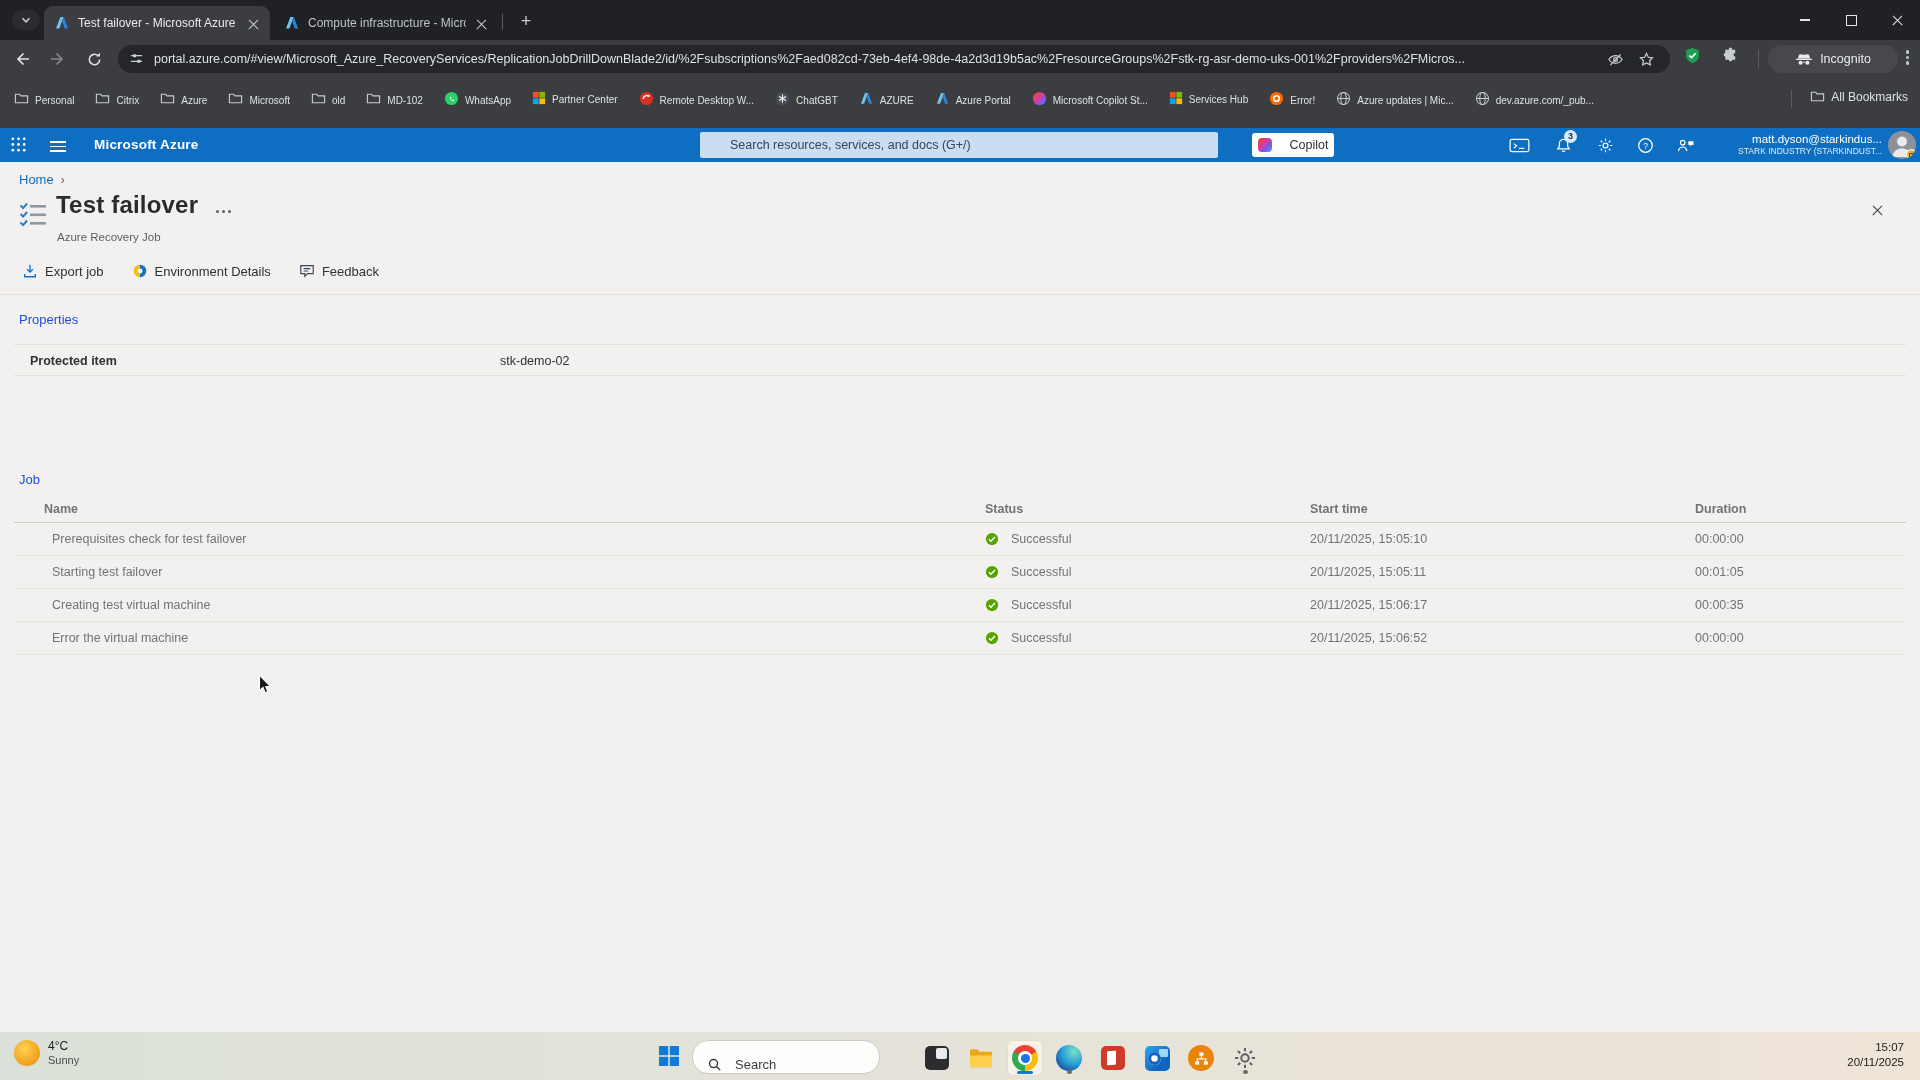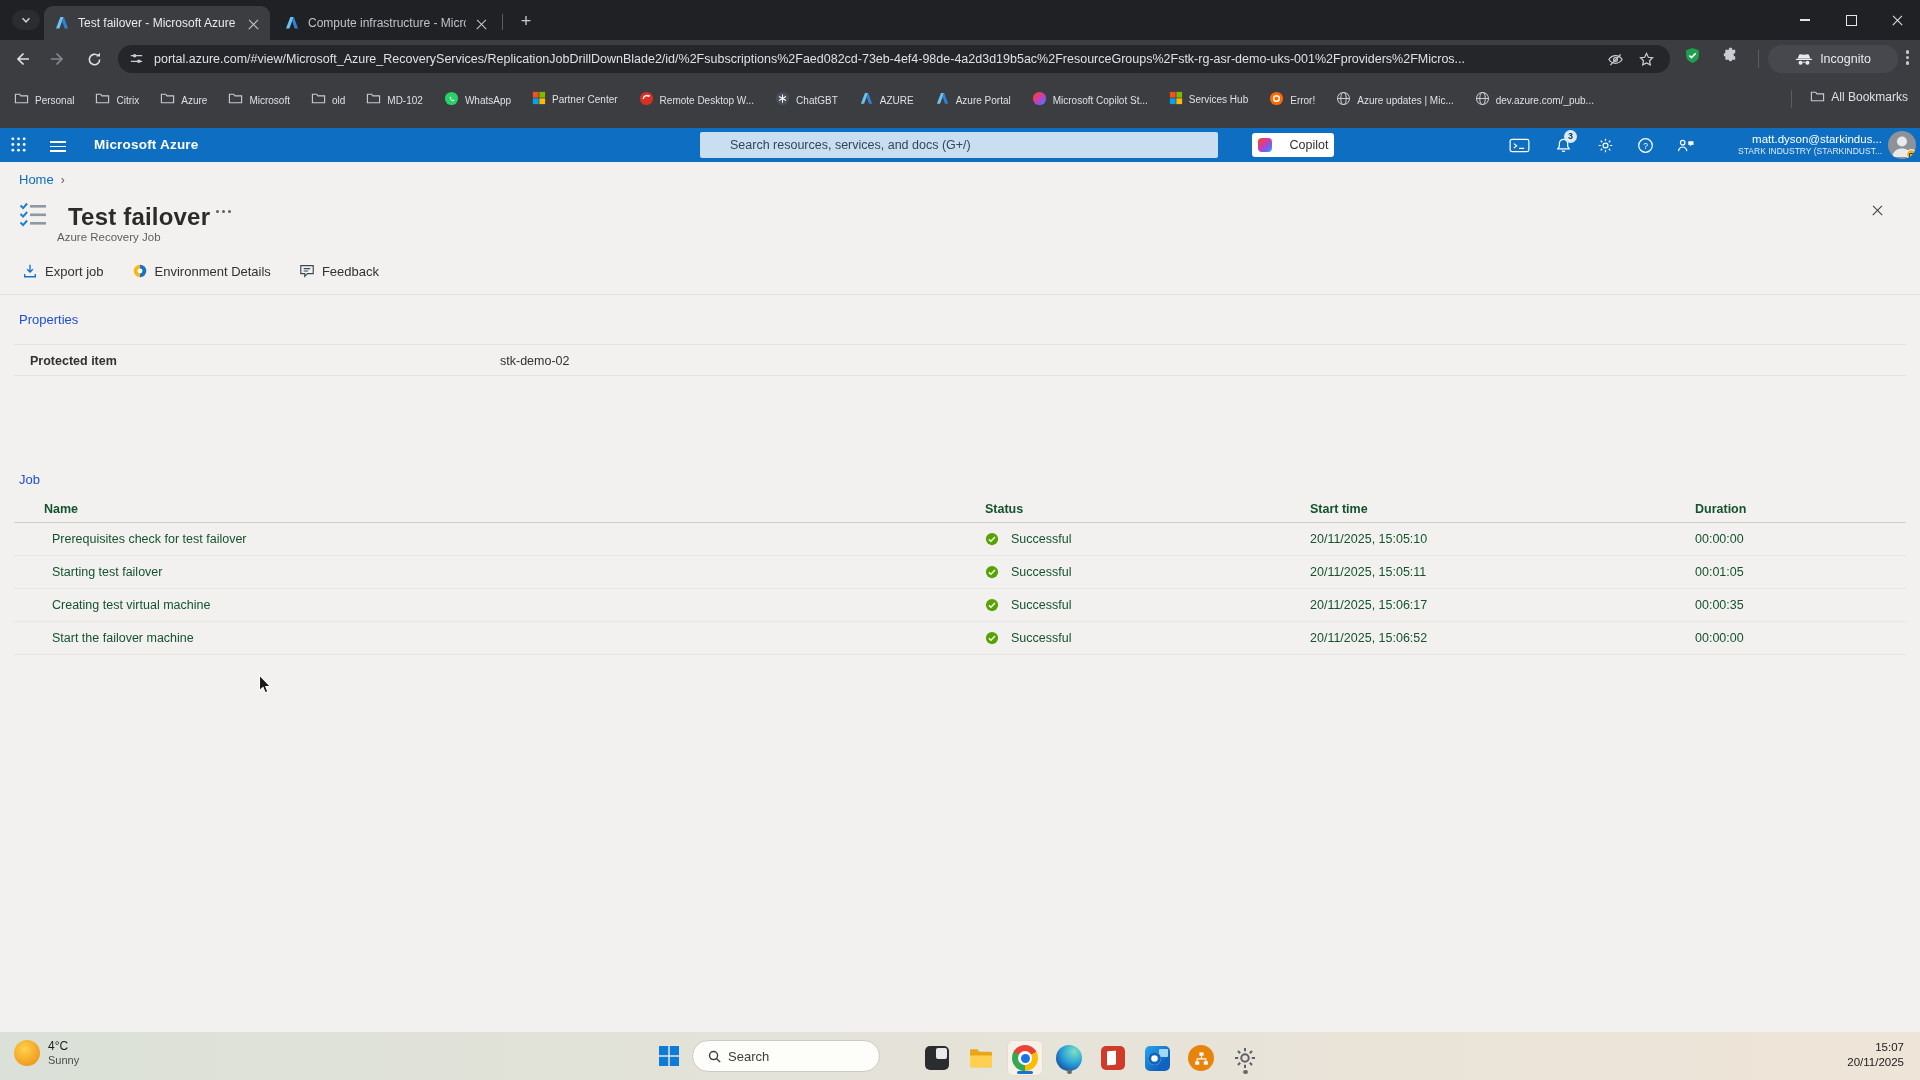--- a/index.html
+++ b/index.html
@@ -80,35 +80,35 @@
   .prow{position:relative;height:32px;border-bottom:1px solid #e3e1de;box-sizing:border-box}
   .prow:first-child{border-top:1px solid #e3e1de}
   .plabel{position:absolute;left:16px;top:0;line-height:32px;font-size:12.5px;font-weight:700;color:#323130}
   .pvalue{position:absolute;left:486px;top:0;line-height:32px;font-size:12.5px;color:#323130}
   .pvalue.link{color:#0f6cbd}
   .jobidbox{position:absolute;left:486px;right:2px;top:4px;height:23px;border:1px solid#8a8886;background:#ececeb;box-sizing:border-box;font-size:12px;color:#323130;line-height:21px;padding-left:7px;white-space:nowrap;overflow:hidden}
   .copybtn{position:absolute;right:5px;top:3px}
   .jobtable{position:absolute;left:14px;right:14px;top:368px}
   .thead{position:relative;height:26px;border-bottom:1px solid #cfcdca}
   .trow{position:relative;height:32px;border-bottom:1px solid #e7e5e2}
-  .cell{position:absolute;top:0;font-size:12.5px;color:#14532d;white-space:nowrap}
+  .cell{position:absolute;top:0;font-size:12.5px;color:#737373;white-space:nowrap}
   .thead .cell{font-weight:700;line-height:26px}
   .trow .cell{line-height:32px}
   .c-name{left:30px}.trow .c-name{left:38px}
   .c-status{left:971px}.c-start{left:1296px}.c-dur{left:1681px}
   .statwrap{display:flex;align-items:center;gap:12px;height:32px}
 
   
   .taskbar{position:absolute;left:0;right:0;bottom:0;height:48px;background:linear-gradient(90deg,#dbe1d8 0%,#e6e3d8 55%,#efe4d8 100%)}
   .weather{position:absolute;left:14px;top:7px;display:flex;align-items:center;gap:8px}
   .sun{width:26px;height:26px;border-radius:50%;background:radial-gradient(circle at 40% 35%,#ffd24d,#f09a1d 75%)}
   .wtxt .t1{font-size:12px;color:#1c1c1c;line-height:15px}
   .wtxt .t2{font-size:11px;color:#4c4c4c;line-height:13px}
   .startbtn{position:absolute;left:658px;top:13px}
-  .tsearch{position:absolute;left:692px;top:8px;width:188px;height:32px;background:#fdfdfc;border:1px solid #cfcac1;border-radius:16px;box-sizing:border-box;display:flex;align-items:center;gap:6px;padding:0 14px;color:#3c3c3c;font-size:13px}
+  .tsearch{position:absolute;left:692px;top:8px;width:188px;height:32px;background:#fdfdfc;border:1px solid #cfcac1;border-radius:16px;box-sizing:border-box;display:flex;align-items:flex-start;gap:13px;padding:16px 14px;color:#3c3c3c;font-size:13px}
   .tico{position:absolute;top:8px;width:36px;height:36px;border-radius:6px;display:flex;align-items:center;justify-content:center}
   .tico.active{background:#f7f1e9;box-shadow:0 0 0 1px #e3dccf inset}
   .underline-active{position:absolute;bottom:2px;left:10px;width:16px;height:3px;border-radius:2px;background:#1574d4}
   .rundot{position:absolute;bottom:2px;left:16px;width:5px;height:4px;border-radius:2px;background:#6d6d6d}
   .clock{position:absolute;right:16px;top:8px;text-align:right;font-size:11.5px;color:#1c1c1c;line-height:15px}
 
   
   .chromeball{width:26px;height:26px;border-radius:50%;background:conic-gradient(from -60deg,#ea4335 0 120deg,#fbbc05 120deg 240deg,#34a853 240deg 360deg);position:relative}
   .chromeball::before{content:"";position:absolute;left:6px;top:6px;width:14px;height:14px;border-radius:50%;background:#fff}
   .chromeball::after{content:"";position:absolute;left:8.5px;top:8.5px;width:9px;height:9px;border-radius:50%;background:#1a73e8}
@@ -479,21 +479,21 @@
   <span class="blade-icon">
     <svg width="30" height="30" viewBox="0 0 30 30" fill="none">
         <path d="M2.5 5.5l2.6 2.6 4-4.6" stroke="#1b7fd4" stroke-width="2"></path>
         <rect x="12" y="5" width="16" height="2.6" fill="#8e99a3"></rect>
         <path d="M2.5 14l2.6 2.6 4-4.6" stroke="#1b7fd4" stroke-width="2"></path>
         <rect x="12" y="13.5" width="16" height="2.6" fill="#8e99a3"></rect>
         <path d="M2.5 22.5l2.6 2.6 4-4.6" stroke="#1b7fd4" stroke-width="2"></path>
         <rect x="12" y="22" width="16" height="2.6" fill="#8e99a3"></rect>
       </svg>
   </span>
-  <h1 class="blade-title" style="margin:12px;position:absolute">Test failover</h1>
+  <h1 class="blade-title" style="margin:0;position:absolute">Test failover</h1>
   <span class="blade-more">
       <i></i>
       <i></i>
       <i></i>
     </span>
   <div class="blade-sub">Azure Recovery Job</div>
   <span class="blade-close"><span class="x" style="width:13px;height:13px"></span></span>
 
   <div class="cmdbar">
     <span class="cmd">
@@ -574,21 +574,21 @@
               <circle cx="8" cy="8" r="7" fill="#57a300"></circle>
               <path d="M4.5 8.2l2.3 2.3 4.6-4.9" stroke="#fff" stroke-width="1.7" fill="none"></path>
             </svg>
             <span>Successful</span>
           </span>
         </span>
       <span class="cell c-start">20/11/2025, 15:06:17</span>
       <span class="cell c-dur">00:00:35</span>
     </div>
     <div class="trow">
-      <span class="cell c-name">Start the failover machine</span>
+      <span class="cell c-name">Error the virtual machine</span>
       <span class="cell c-status">
           <span class="statwrap">
             <svg width="14" height="14" viewBox="0 0 16 16">
               <circle cx="8" cy="8" r="7" fill="#57a300"></circle>
               <path d="M4.5 8.2l2.3 2.3 4.6-4.9" stroke="#fff" stroke-width="1.7" fill="none"></path>
             </svg>
             <span>Successful</span>
           </span>
         </span>
       <span class="cell c-start">20/11/2025, 15:06:52</span>

